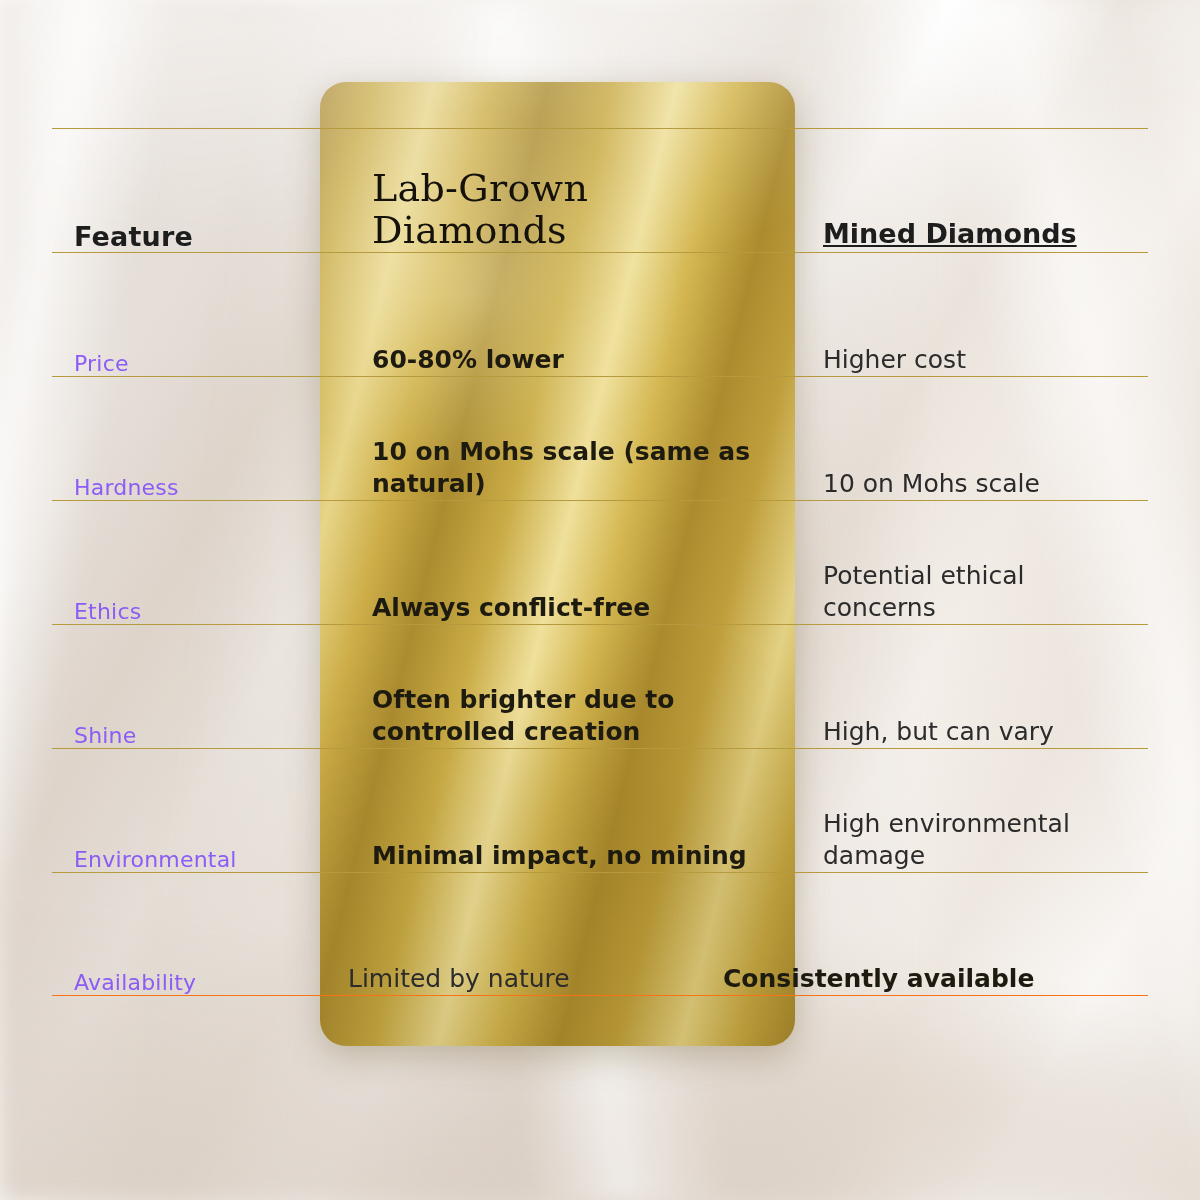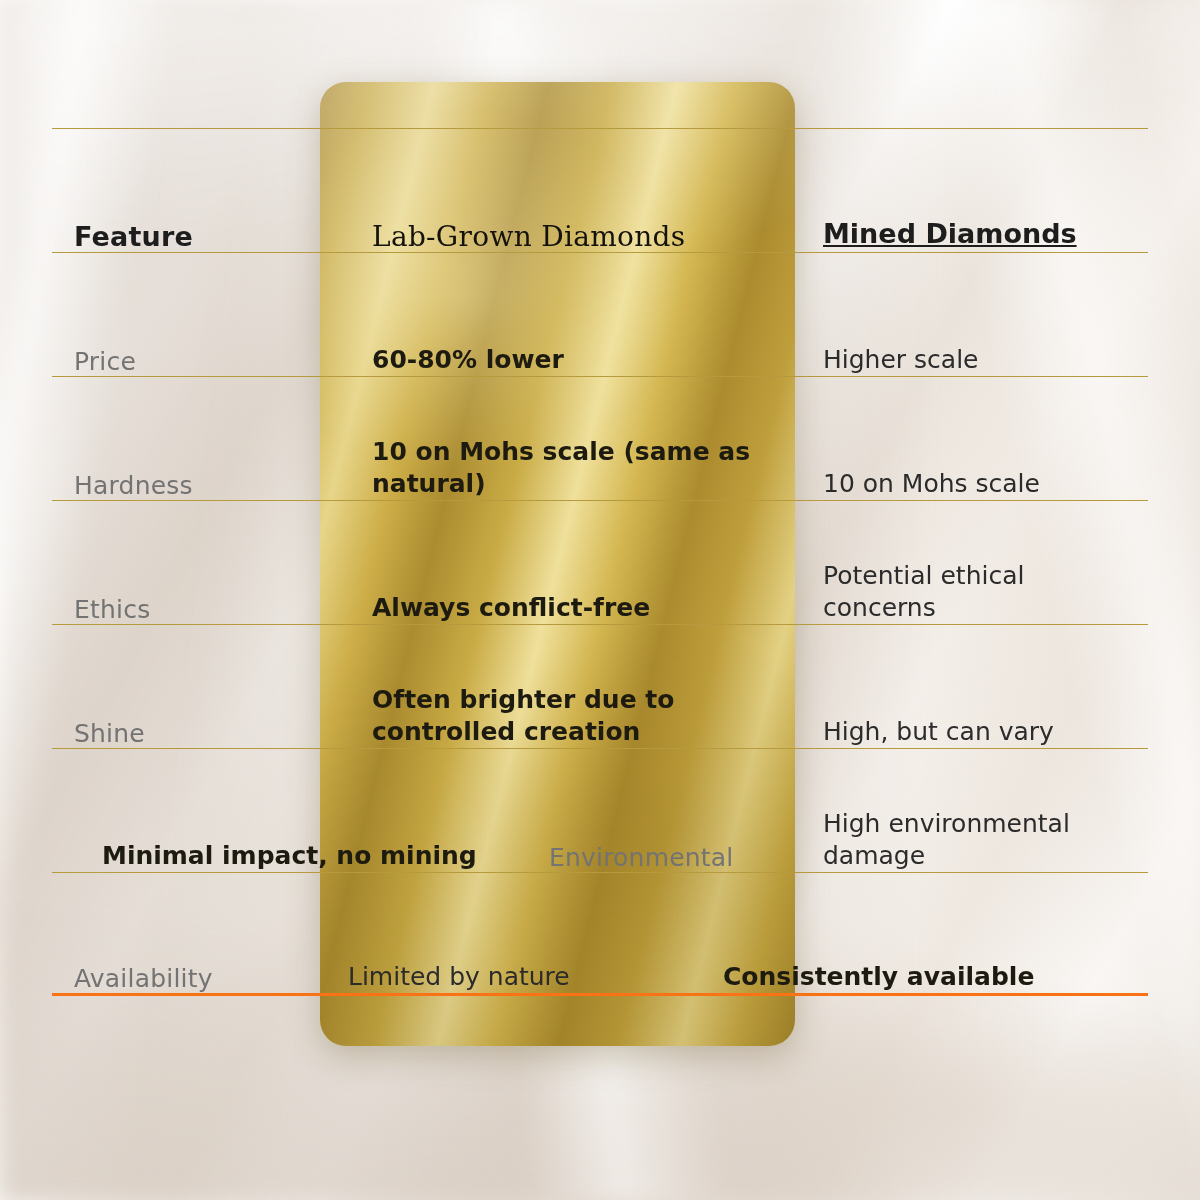--- a/index.html
+++ b/index.html
@@ -58,33 +58,33 @@
     height: 872px;
   }
   .row {
     position: relative;
     display: flex;
     align-items: flex-end;
     border-top: 1px solid #b59a3e;
     box-sizing: border-box;
   }
   .row:last-child {
-    border-bottom: 3px solid #f97316;
+    border-bottom: 1px solid #f97316;
   }
   .row-header { height: 124px; }
   .row-body   { height: 124px; }
 
   .cell {
     box-sizing: border-box;
     padding: 0 22px;
   }
   .col-feature {
     width: 270px;
-    font-size: 25px;
-    color: #737373;
+    font-size: 22px;
+    color: #8b5cf6;
     letter-spacing: .2px;
   }
   .col-lab {
     width: 475px;
     font-size: 25px;
     font-weight: bold;
     color: #1d1a10;
     line-height: 1.28;
     padding-left: 50px;
     padding-right: 30px;
@@ -97,21 +97,21 @@
     padding-left: 26px;
   }
   .hdr-feature {
     font-weight: bold;
     font-size: 27px;
     color: #1d1d1d;
   }
   .hdr-lab {
     font-family: "DejaVu Serif", serif;
     font-weight: normal;
-    font-size: 28px;
+    font-size: 38px;
     line-height: 1.12;
     color: #14120b;
     letter-spacing: .3px;
   }
   .hdr-mined {
     font-weight: bold;
     font-size: 27px;
     color: #1d1d1d;
     text-decoration: underline;
   }
@@ -167,21 +167,21 @@
 
   <div class="row row-header">
     <div class="cell col-feature hdr-feature">Feature</div>
     <div class="cell col-lab hdr-lab">Lab-Grown Diamonds</div>
     <div class="cell col-mined hdr-mined">Mined Diamonds</div>
   </div>
 
   <div class="row row-body">
     <div class="cell col-feature">Price</div>
     <div class="cell col-lab">60-80% lower</div>
-    <div class="cell col-mined">Higher scale</div>
+    <div class="cell col-mined">Higher cost</div>
   </div>
 
   <div class="row row-body">
     <div class="cell col-feature">Hardness</div>
     <div class="cell col-lab">10 on Mohs scale (same as natural)</div>
     <div class="cell col-mined">10 on Mohs scale</div>
   </div>
 
   <div class="row row-body">
     <div class="cell col-feature">Ethics</div>
@@ -189,22 +189,22 @@
     <div class="cell col-mined">Potential ethical concerns</div>
   </div>
 
   <div class="row row-body">
     <div class="cell col-feature">Shine</div>
     <div class="cell col-lab">Often brighter due to controlled creation</div>
     <div class="cell col-mined">High, but can vary</div>
   </div>
 
   <div class="row row-body">
+    <div class="cell col-feature">Environmental</div>
     <div class="cell col-lab">Minimal impact, no mining</div>
-    <div class="cell col-feature">Environmental</div>
     <div class="cell col-mined">High environmental damage</div>
   </div>
 
   <div class="row row-body">
     <div class="cell col-feature">Availability</div>
     <div class="cell col-mined">Limited by nature</div>
     <div class="cell col-lab">Consistently available</div>
   </div>
 
 </div>

